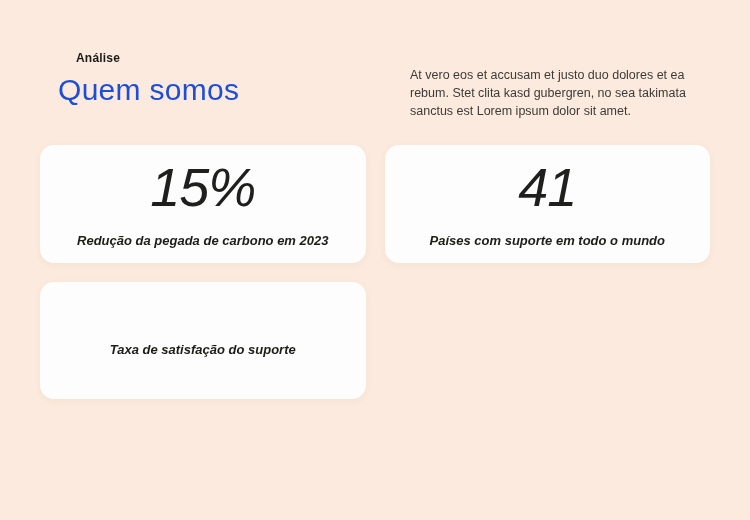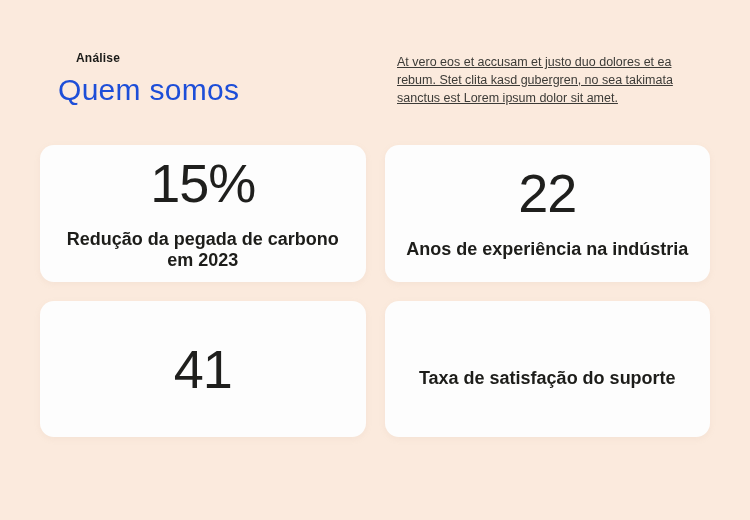--- a/index.html
+++ b/index.html
@@ -42,73 +42,71 @@
       line-height: 18px;
       color: #3c3b37;
     }
 
     
     .stats-grid {
       position: absolute;
       left: 40px;
       top: 145px;
       width: 670px;
-      height: 292px;
+      height: 254px;
       display: grid;
       grid-template-columns: 1fr 1fr;
       grid-template-rows: 1fr 1fr;
       gap: 19px;
+      font-style: italic;
     }
     .stat-card {
       background: #fdfdfd;
       border-radius: 14px;
       display: flex;
       flex-direction: column;
       align-items: center;
       justify-content: center;
       text-align: center;
       box-shadow: 0 2px 6px rgba(190, 160, 140, 0.10);
     }
     .stat-value {
       font-size: 54px;
       font-weight: 300;
       line-height: 1;
       letter-spacing: -1px;
       color: #1f1f1d;
     }
     .stat-label {
-      font-size: 18px;
+      font-size: 13px;
       font-weight: 700;
       color: #1d1d1a;
       margin-top: 19px;
       padding: 0 20px;
     }
   </style>
 </head>
 <body>
 
 <div class="eyebrow">Análise</div>
 
 <h1 class="page-title" style="margin:0;">Quem somos</h1>
 
-<p class="intro" style="margin:4px;text-decoration:underline;">At vero eos et accusam et justo duo dolores et ea rebum. Stet clita kasd gubergren, no sea takimata sanctus est Lorem ipsum dolor sit amet.</p>
+<p class="intro" style="margin:17px;">At vero eos et accusam et justo duo dolores et ea rebum. Stet clita kasd gubergren, no sea takimata sanctus est Lorem ipsum dolor sit amet.</p>
 
 <div class="stats-grid">
 
   <div class="stat-card">
     <div class="stat-value">15%</div>
     <div class="stat-label">Redução da pegada de carbono em 2023</div>
   </div>
 
-  <div class="stat-card">
-    <div class="stat-value">22</div>
-    <div class="stat-label">Anos de experiência na indústria</div>
-  </div>
 
   <div class="stat-card">
     <div class="stat-value">41</div>
+    <div class="stat-label">Países com suporte em todo o mundo</div>
   </div>
 
   <div class="stat-card">
     <div class="stat-label">Taxa de satisfação do suporte</div>
   </div>
 
 </div>
 
 </body></html>

